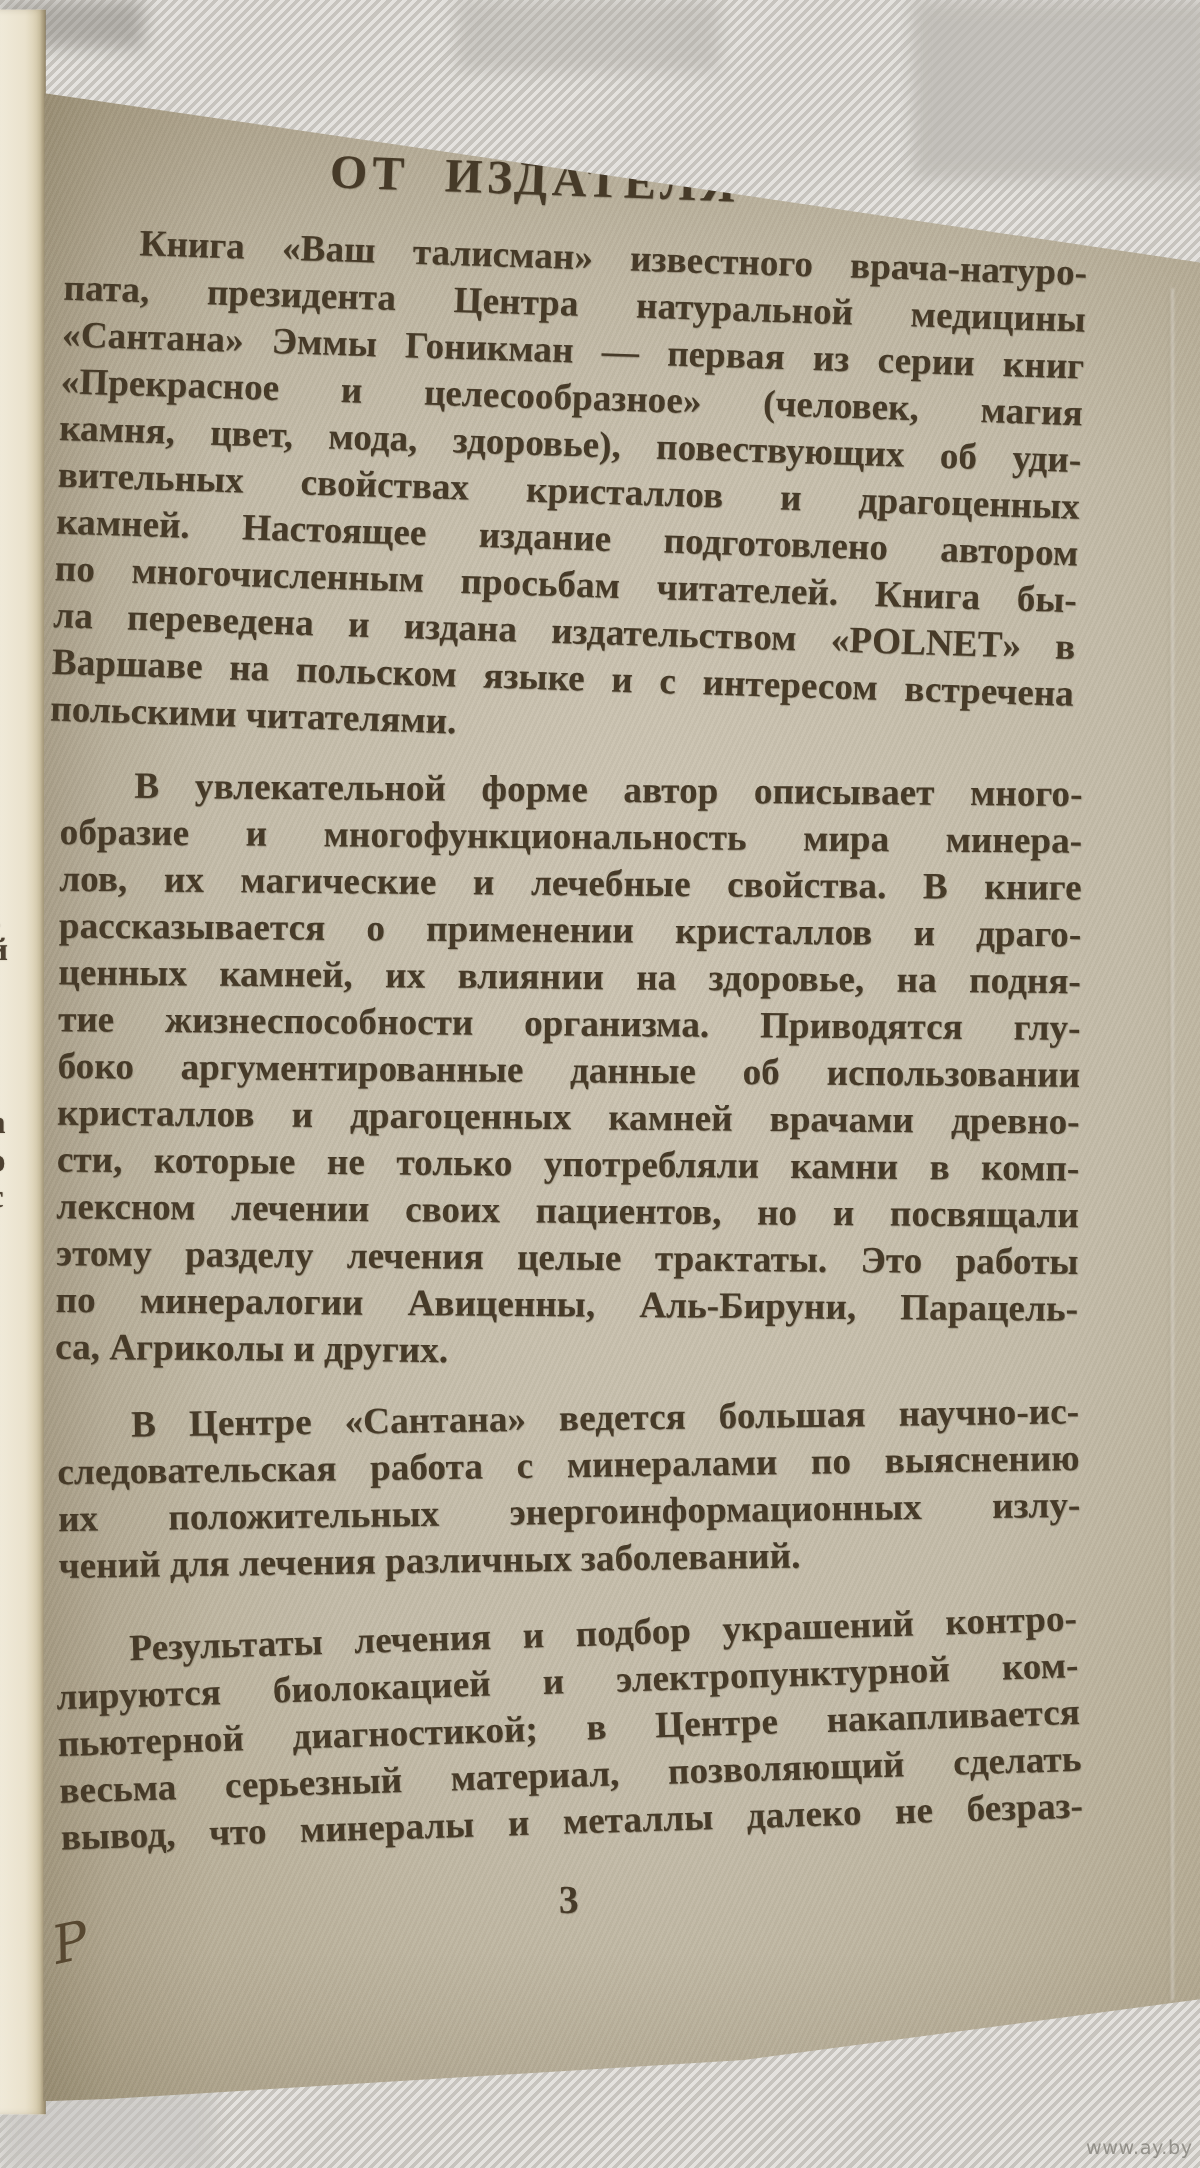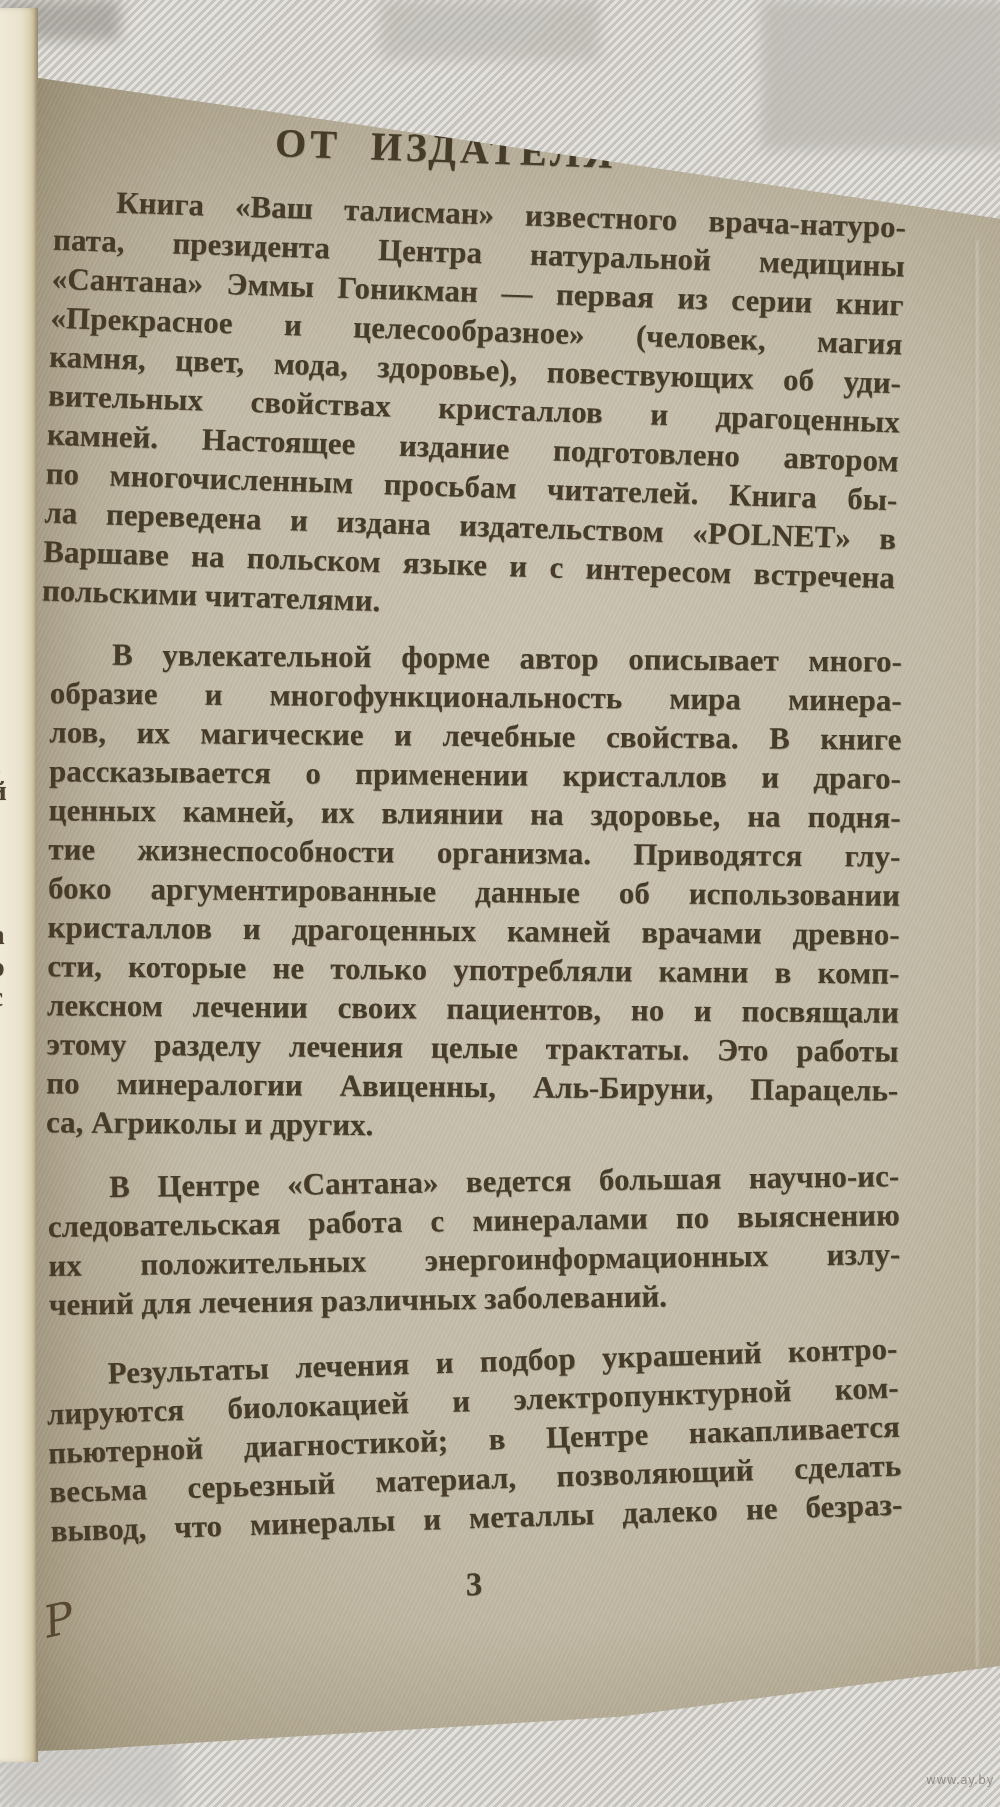--- a/index.html
+++ b/index.html
@@ -70,22 +70,22 @@
   .line.indent { text-indent:62px; }
   .line.last { text-align-last:left; }
   .page-num { margin-top:28px; text-align:center; font-size:33px; transform:rotate(-1deg); }
 
   .pen-mark {
     position:absolute; left:44px; top:1594px;
     font-family:"DejaVu Serif", serif; font-style:italic; font-weight:400;
     font-size:44px; color:#51412a; transform:rotate(-12deg); opacity:.92;
   }
   .watermark {
-    position:absolute; right:6px; bottom:20px;
-    font-family:"DejaVu Sans", sans-serif; font-size:12px;
+    position:absolute; right:6px; bottom:8px;
+    font-family:"DejaVu Sans", sans-serif; font-size:16px;
     color:rgba(135,133,126,.85); letter-spacing:.5px;
   }
 </style>
 </head>
 <body>
 
 <div class="photo">
 
   <div class="wall-patch wp1"></div>
   <div class="wall-patch wp2"></div>

